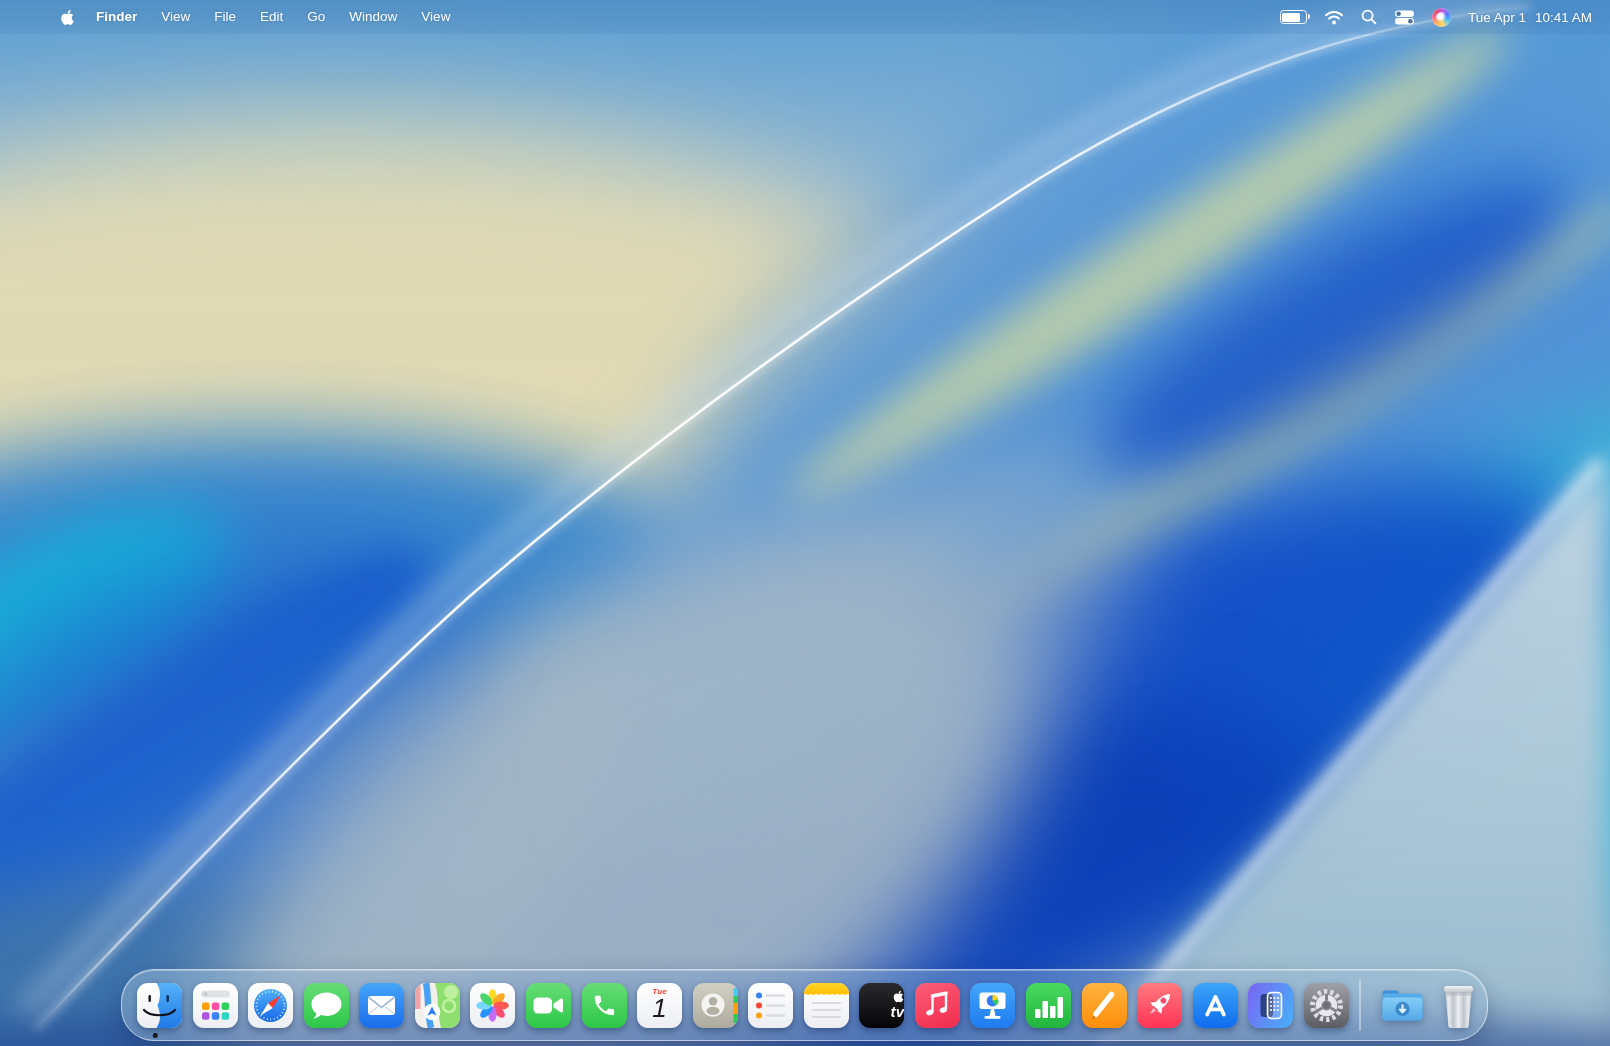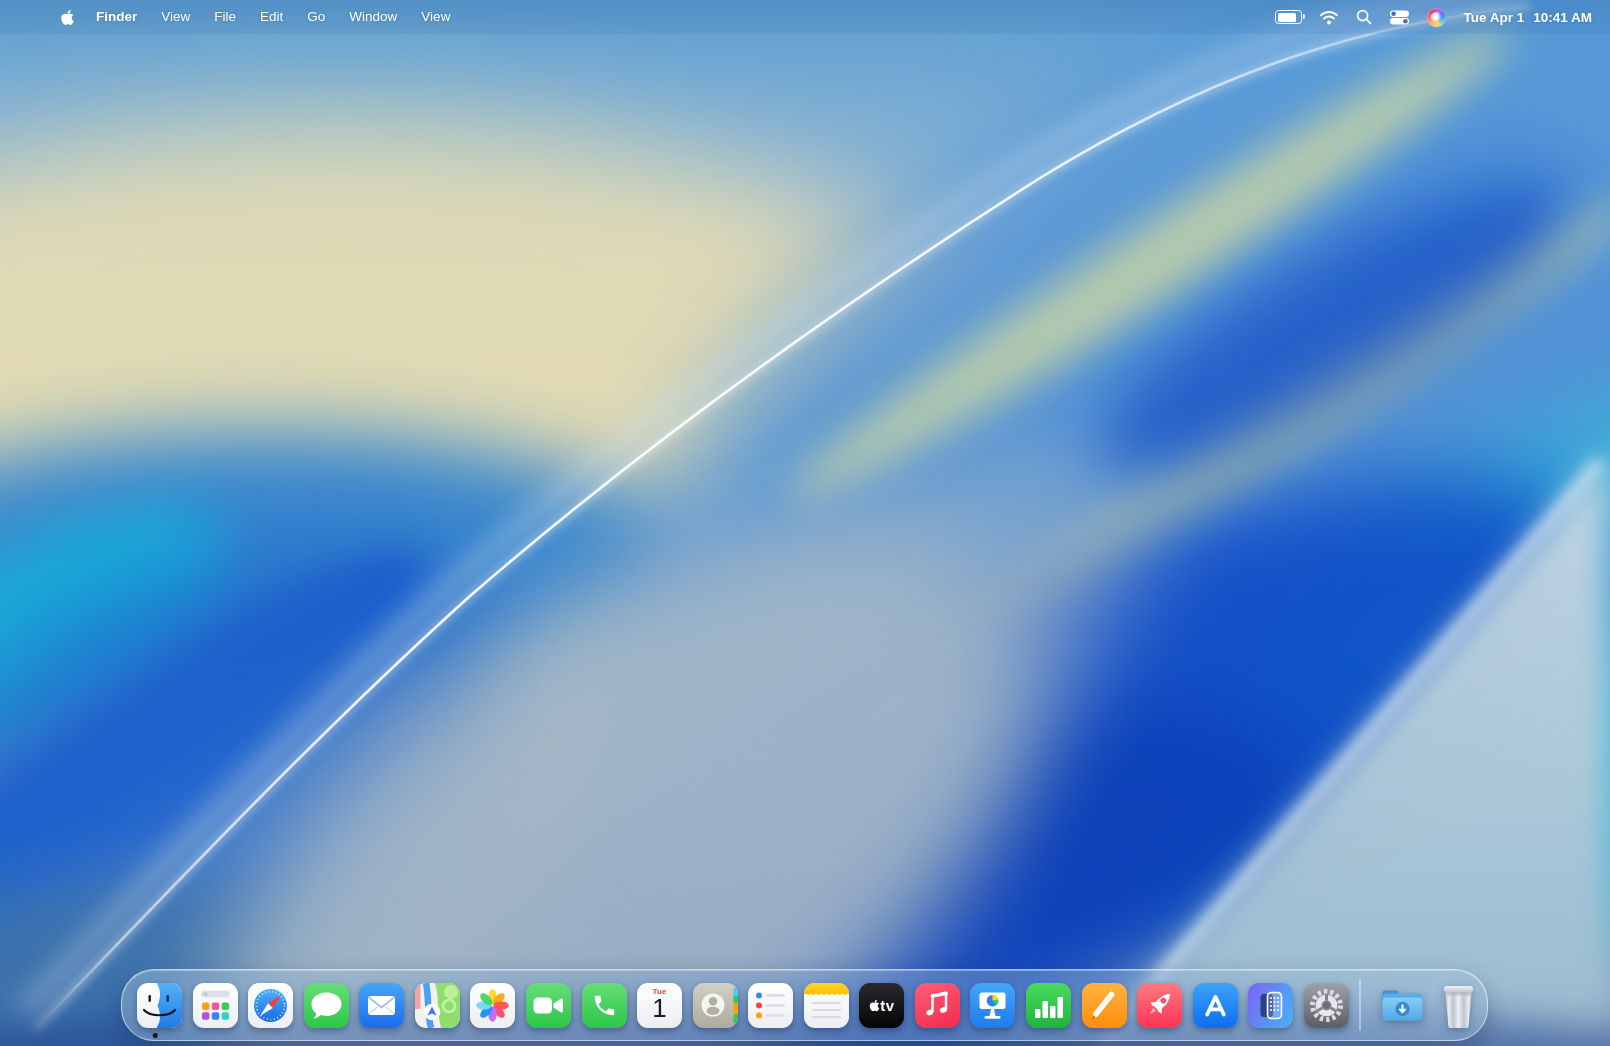--- a/index.html
+++ b/index.html
@@ -15,21 +15,21 @@
   .menubar{
     position:absolute;top:0;left:0;right:0;height:34px;
     display:flex;align-items:center;justify-content:space-between;
     background:linear-gradient(180deg,rgba(52,104,162,.28),rgba(52,104,162,.14));
     color:#fff;font-size:13.5px;z-index:40;padding-left:40px;
   }
   .menubar-left{display:flex;align-items:center;gap:0;padding-left:20px;}
   .menubar-left .apple{display:flex;align-items:center;padding:0 9px 0 0;}
   .menu-item{padding:0 12px;line-height:34px;cursor:default;text-shadow:0 0 3px rgba(20,50,90,.25);}
   .menu-item.bold{font-weight:700;}
-  .menubar-right{display:flex;align-items:center;gap:17px;padding-right:18px;font-weight:bold;}
+  .menubar-right{display:flex;align-items:center;gap:17px;padding-right:18px;}
   .status-icon{display:flex;align-items:center;justify-content:center;}
   .battery{position:relative;width:25px;height:12px;border:1.4px solid rgba(255,255,255,.95);border-radius:3.5px;}
   .battery .fill{position:absolute;left:1.5px;top:1.5px;bottom:1.5px;width:18px;background:#fff;border-radius:1.5px;}
   .battery .nub{position:absolute;right:-4px;top:3px;width:2.2px;height:5px;background:rgba(255,255,255,.9);border-radius:0 2px 2px 0;}
   .clock{display:flex;gap:9px;font-size:13.5px;text-shadow:0 0 3px rgba(20,50,90,.25);}
   .siri-orb{
     width:19px;height:19px;border-radius:50%;
     background:conic-gradient(from 220deg,#ffb357,#ff5f81,#e0476e,#b45cf2,#4b7bf5,#4fc6ef,#ffd76e,#ffb357);
     position:relative;overflow:hidden;box-shadow:inset 0 0 2px rgba(255,255,255,.6);
   }
@@ -41,21 +41,21 @@
   
   .dock{
     position:absolute;left:121px;top:969px;width:1367px;height:72px;
     border-radius:33px;z-index:30;
     background:linear-gradient(90deg,rgba(168,196,220,.42),rgba(126,164,206,.40) 45%,rgba(160,190,216,.44));
     border:1.3px solid rgba(255,255,255,.55);
     box-shadow:inset 0 1px 1px rgba(255,255,255,.35),0 8px 22px rgba(10,30,70,.28);
     display:flex;align-items:center;justify-content:space-between;
     padding:0 15px;box-sizing:border-box;
   }
-  .dock-item{position:relative;width:36px;height:45px;flex:0 0 auto;cursor:pointer;}
+  .dock-item{position:relative;width:36px;height:45px;flex:0 0 auto;cursor:pointer;font-style:italic;}
   .dock-item .tile{
     width:45px;height:45px;border-radius:11px;overflow:hidden;position:relative;
     box-shadow:0 3px 6px rgba(5,25,60,.35);
   }
   .dock-item svg{display:block;}
   .running-dot{
     position:absolute;left:50%;bottom:-10px;transform:translateX(-50%);
     width:4.5px;height:4.5px;border-radius:50%;background:#1a1a22;
   }
   .dock-sep{width:1.5px;height:52px;background:rgba(255,255,255,.38);flex:0 0 auto;border-radius:1px;}
@@ -71,21 +71,21 @@
   .bg-rocket{background:linear-gradient(180deg,#ff7a7f,#ff3356);}
   .bg-appstore{background:linear-gradient(180deg,#3ba4f8,#0f6cee);}
   .bg-mirror{background:linear-gradient(115deg,#7a63f2 0%,#5f8cf6 50%,#46b1f9 100%);}
   .bg-settings{background:linear-gradient(180deg,#a0a0a8,#5c5c63);}
   .bg-contacts{background:linear-gradient(180deg,#d2cfc3,#aeab9e);}
   
   .cal{position:absolute;inset:0;text-align:center;}
   .cal .wd{display:block;margin-top:4px;font-size:8px;font-weight:700;color:#ff3b30;letter-spacing:.2px;}
   .cal .day{display:block;margin-top:-1px;font-size:26px;font-weight:300;color:#1b1b1f;line-height:1;}
   
-  .tv-wrap{position:absolute;inset:0;display:flex;align-items:center;justify-content:center;gap:0;color:#fff;}
+  .tv-wrap{position:absolute;inset:0;display:flex;align-items:flex-end;justify-content:center;gap:0;color:#fff;flex-direction:column;}
   .tv-wrap .tv-txt{font-size:15px;font-weight:700;letter-spacing:.3px;}
   
   .notes-band{position:absolute;left:0;top:0;right:0;height:11.5px;background:linear-gradient(180deg,#ffd426,#ffc008);border-bottom:1px dashed rgba(255,255,255,.85);}
   .notes-line{position:absolute;left:8px;right:8px;height:2px;border-radius:1px;background:#d9d9de;}
 </style>
 </head>
 <body>
 
 <div class="wallpaper">
   <svg width="1610" height="1046" viewBox="0 0 1610 1046" preserveAspectRatio="none">

